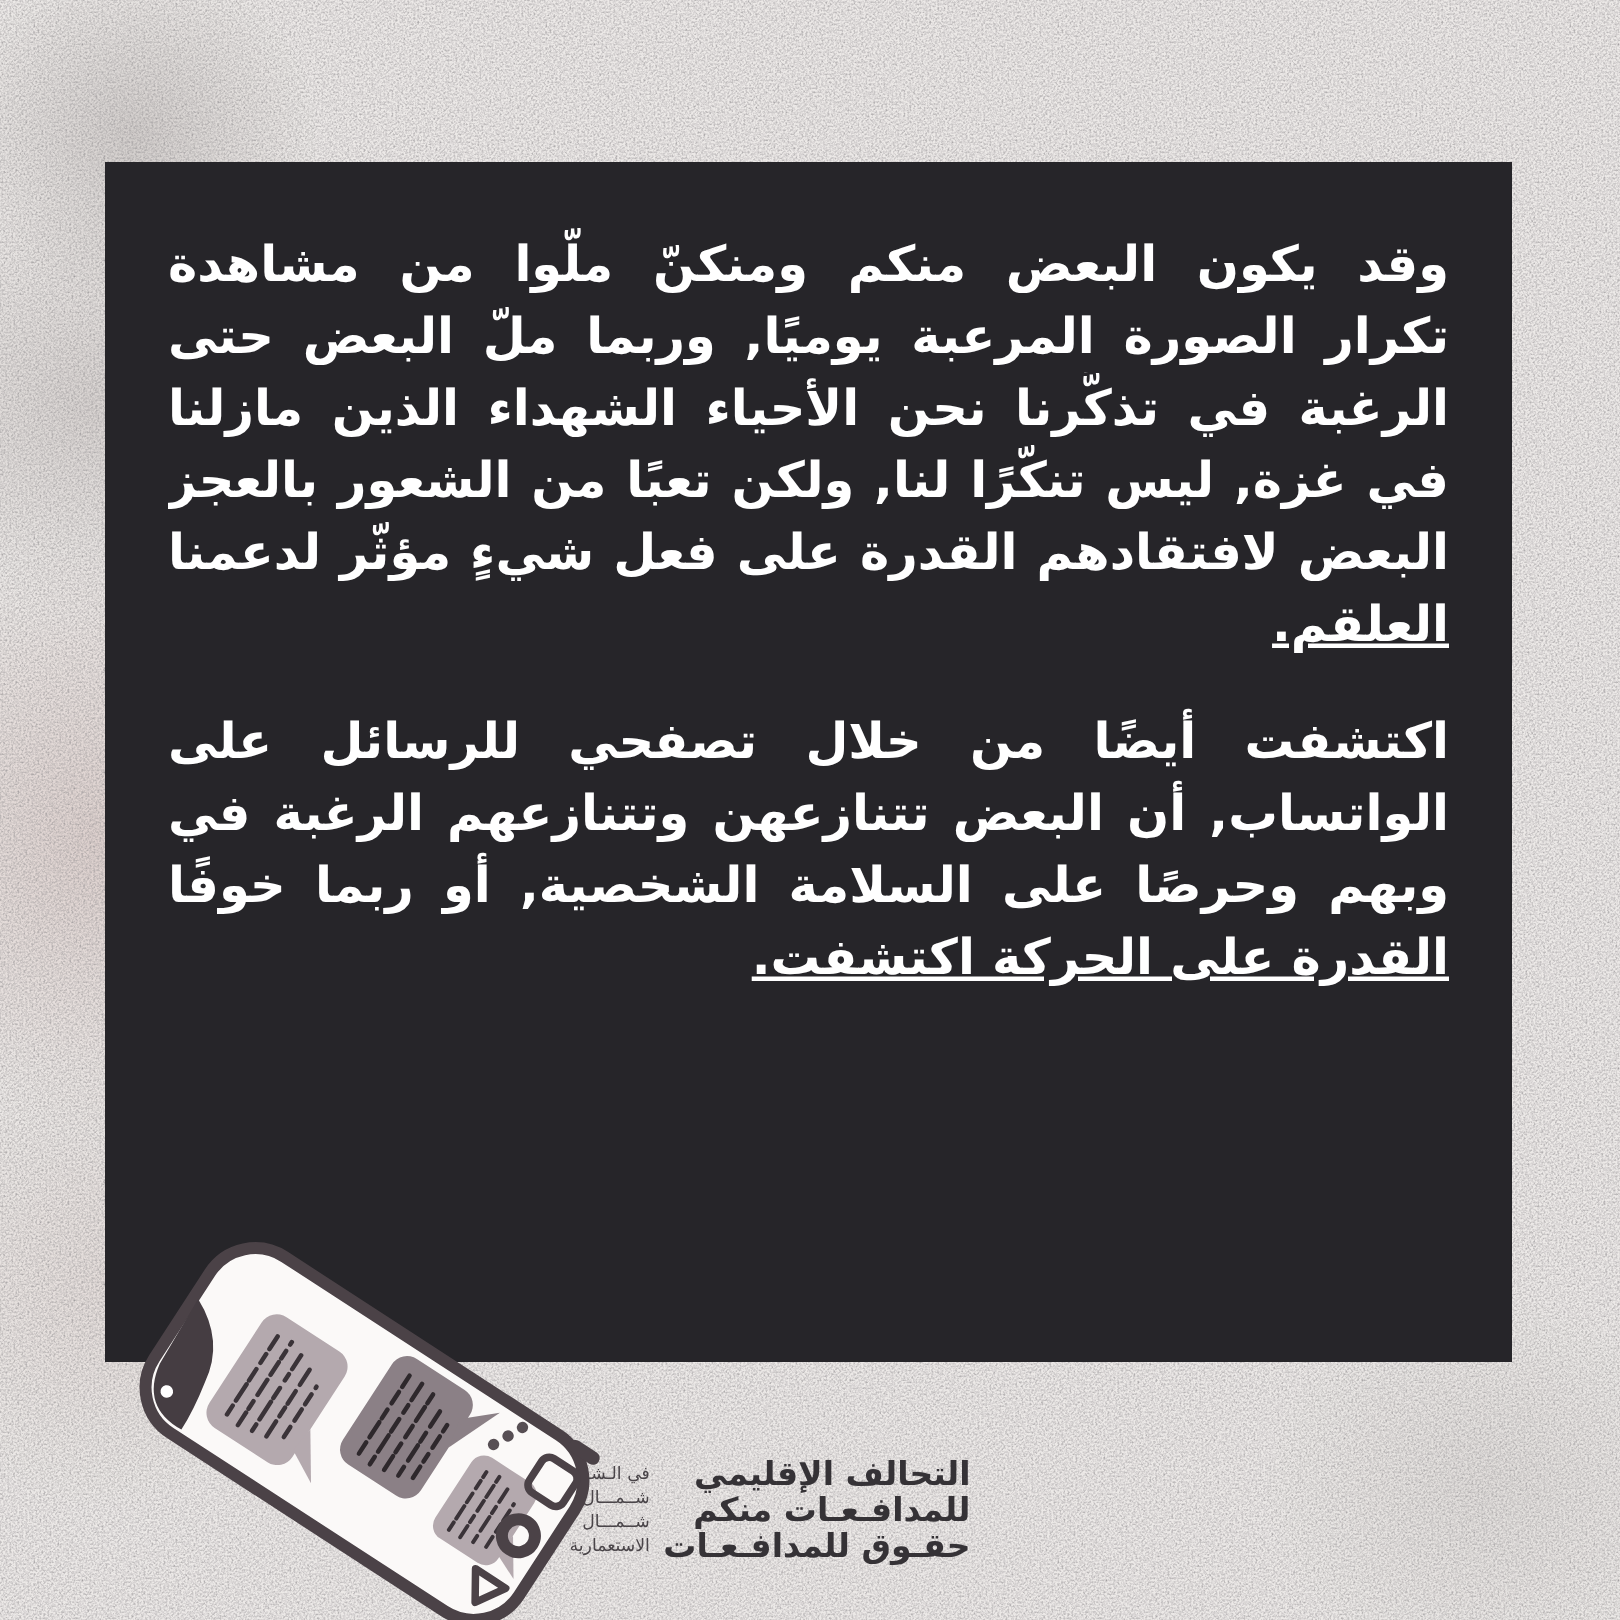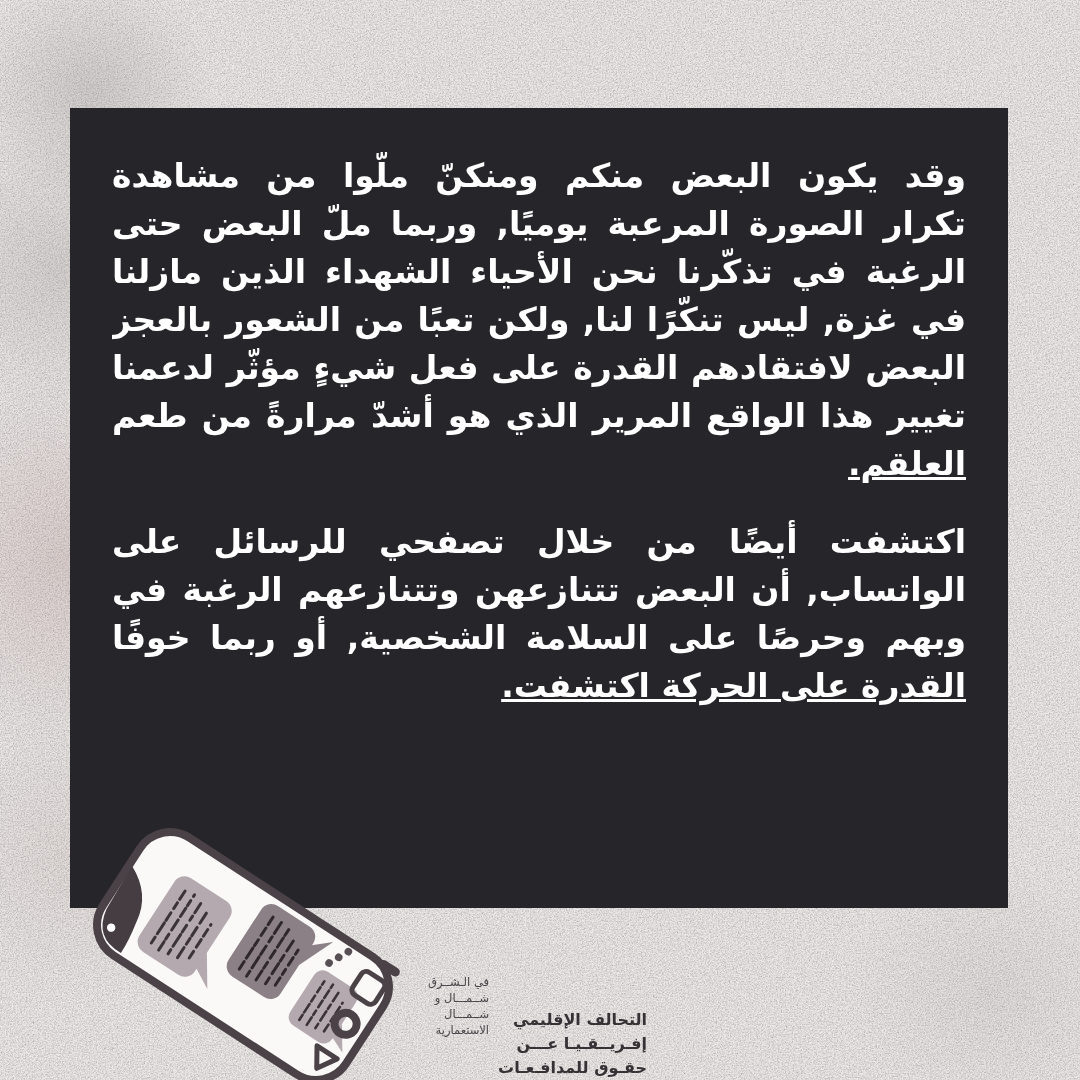--- a/index.html
+++ b/index.html
@@ -35,21 +35,21 @@
     text-align:justify;text-align-last:justify;text-justify:inter-word;
     white-space:normal;
   }
   .line.end{text-align-last:right;text-decoration:underline;}
   .para2{margin-top:30px;}
 
   .logo{
     position:absolute;right:433px;top:972px;
     direction:rtl;display:flex;flex-direction:row;gap:9px;align-items:flex-start;
   }
-  .logo-bold{color:#353236;font-weight:bold;font-size:16px;line-height:24px;text-align:right;white-space:nowrap;margin-top:36px;}
+  .logo-bold{color:#353236;font-weight:bold;font-size:22px;line-height:24px;text-align:right;white-space:nowrap;}
   .logo-small{color:#4a4549;font-size:11.5px;line-height:16px;text-align:right;margin-top:2px;white-space:nowrap;}
 
   .phone-wrap{
     position:absolute;left:168px;top:806px;width:150px;height:300px;
     transform:rotate(-57deg);
   }
 </style>
 </head>
 <body>
 
@@ -70,36 +70,35 @@
   </svg>
 
   <div class="card">
     <div class="card-text">
       <div class="para1">
         <div class="line">وقد يكون البعض منكم ومنكنّ ملّوا من مشاهدة وسماع</div>
         <div class="line">تكرار الصورة المرعبة يوميًا, وربما ملّ البعض حتى من</div>
         <div class="line">الرغبة في تذكُّرنا نحن الأحياء الشهداء الذين مازلنا نعيش</div>
         <div class="line">في غزة, ليس تنكّرًا لنا, ولكن تعبًا من الشعور بالعجز لدى</div>
         <div class="line">البعض لافتقادهم القدرة على فعل شيءٍ مؤثّر لدعمنا أو</div>
-        <div class="line">تغيير هذا الواقع المرير الذي هو أشدّ مرارةً من طعم</div>
         <div class="line end">العلقم.</div>
       </div>
       <div class="para2">
         <div class="line">اكتشفت أيضًا من خلال تصفحي للرسائل على مجموعات</div>
         <div class="line">الواتساب, أن البعض تتنازعهن وتتنازعهم الرغبة في اتخاذ</div>
         <div class="line">وبهم وحرصًا على السلامة الشخصية, أو ربما خوفًا من</div>
         <div class="line end">القدرة على الحركة اكتشفت.</div>
       </div>
     </div>
   </div>
 
   <div class="logo">
     <div class="logo-bold">
       <div>التحالف الإقليمي</div>
-      <div>إفـريــقـيـا عـــن</div>
+      <div>للمدافـعـات منكم</div>
       <div>حقـوق للمدافـعـات</div>
     </div>
     <div class="logo-small">
       <div>في الـشــرق</div>
       <div>شــمـــال و</div>
       <div>شــمـــال</div>
       <div>الاستعمارية</div>
     </div>
   </div>
 

